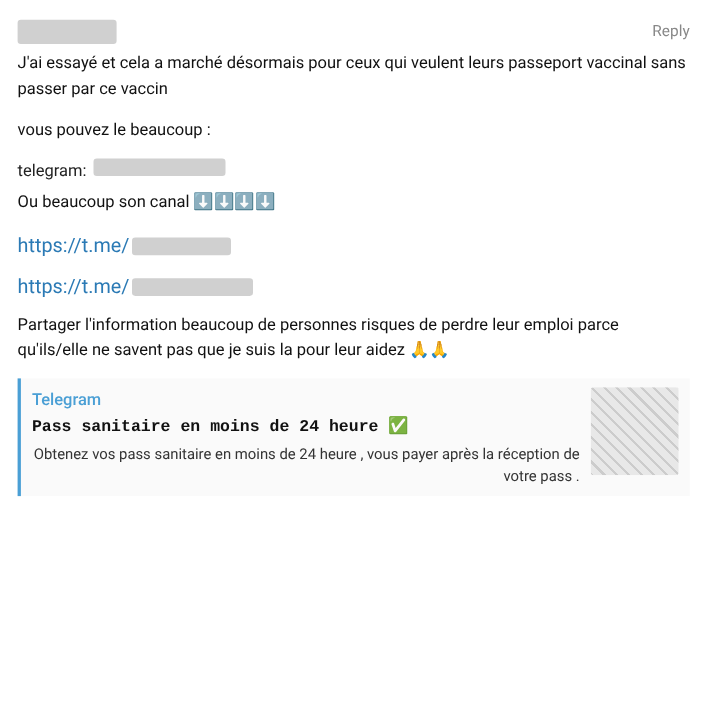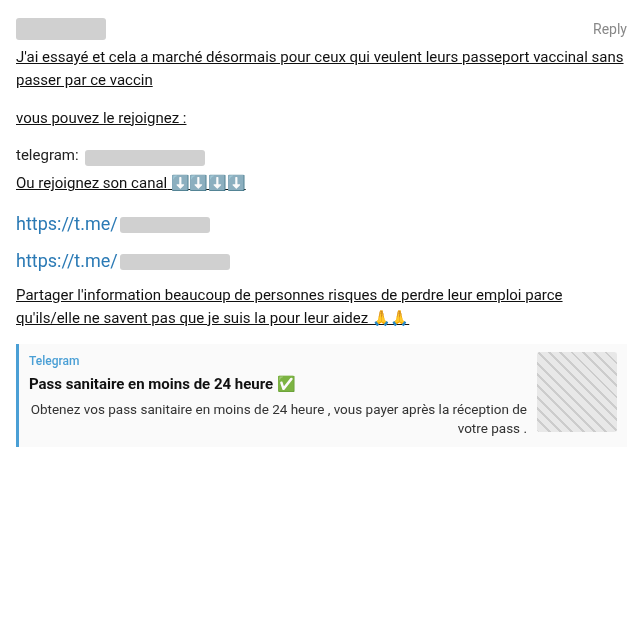--- a/index.html
+++ b/index.html
@@ -36,21 +36,20 @@
       color: #888;
       font-size: 14px;
       cursor: pointer;
     }
 
     .post-text {
       color: #111;
       font-size: 15px;
       line-height: 1.55;
       margin-bottom: 10px;
-      text-decoration: underline;
     }
 
     .section-gap {
       margin-bottom: 14px;
     }
 
     .inline-redacted {
       display: inline-block;
       background: #d0d0d0;
       border-radius: 3px;
@@ -86,30 +85,31 @@
       gap: 10px;
       align-items: flex-start;
     }
 
     .preview-content {
       flex: 1;
     }
 
     .preview-source {
       color: #4a9fd5;
-      font-size: 12px;
+      font-size: 15px;
       font-weight: 500;
       margin-bottom: 3px;
     }
 
     .preview-title {
       font-size: 15px;
       font-weight: 700;
       color: #111;
       margin-bottom: 4px;
+      font-family: Liberation Mono, monospace;
     }
 
     .preview-desc {
       font-size: 13.5px;
       color: #333;
       line-height: 1.45;
       text-align: right;
     }
 
     .preview-image {
@@ -134,46 +134,46 @@
           #e8e8e8 8px
         );
     }
 
     .emoji {
       font-style: normal;
     }
 
     .telegram-field {
       display: flex;
-      align-items: flex-end;
+      align-items: flex-start;
       gap: 6px;
       margin: 6px 0;
     }
   </style>
 </head>
 <body>
 
 <div class="post-container">
 
   <div class="post-header">
     <div class="avatar-placeholder"></div>
     <div class="reply-btn">Reply</div>
   </div>
 
   <div class="post-text section-gap">J'ai essayé et cela a marché désormais pour ceux qui veulent leurs passeport vaccinal sans passer par ce vaccin</div>
 
-  <div class="post-text section-gap">vous pouvez le  rejoignez :</div>
+  <div class="post-text section-gap">vous pouvez le  beaucoup :</div>
 
   <div class="telegram-field section-gap">
     <span>telegram:</span>
     <span class="inline-redacted" style="width: 120px;"></span>
   </div>
 
   <div class="post-text section-gap">
-    <span>Ou rejoignez son canal</span>
+    <span>Ou beaucoup son canal</span>
     <span class="emoji">⬇️⬇️⬇️⬇️</span>
   </div>
 
   <div class="link-line">
     <a href="#" class="link-text">
       <span>https://t.me/</span><span class="redacted-link" style="width: 90px;"></span>
     </a>
   </div>
 
   <div class="link-line">

